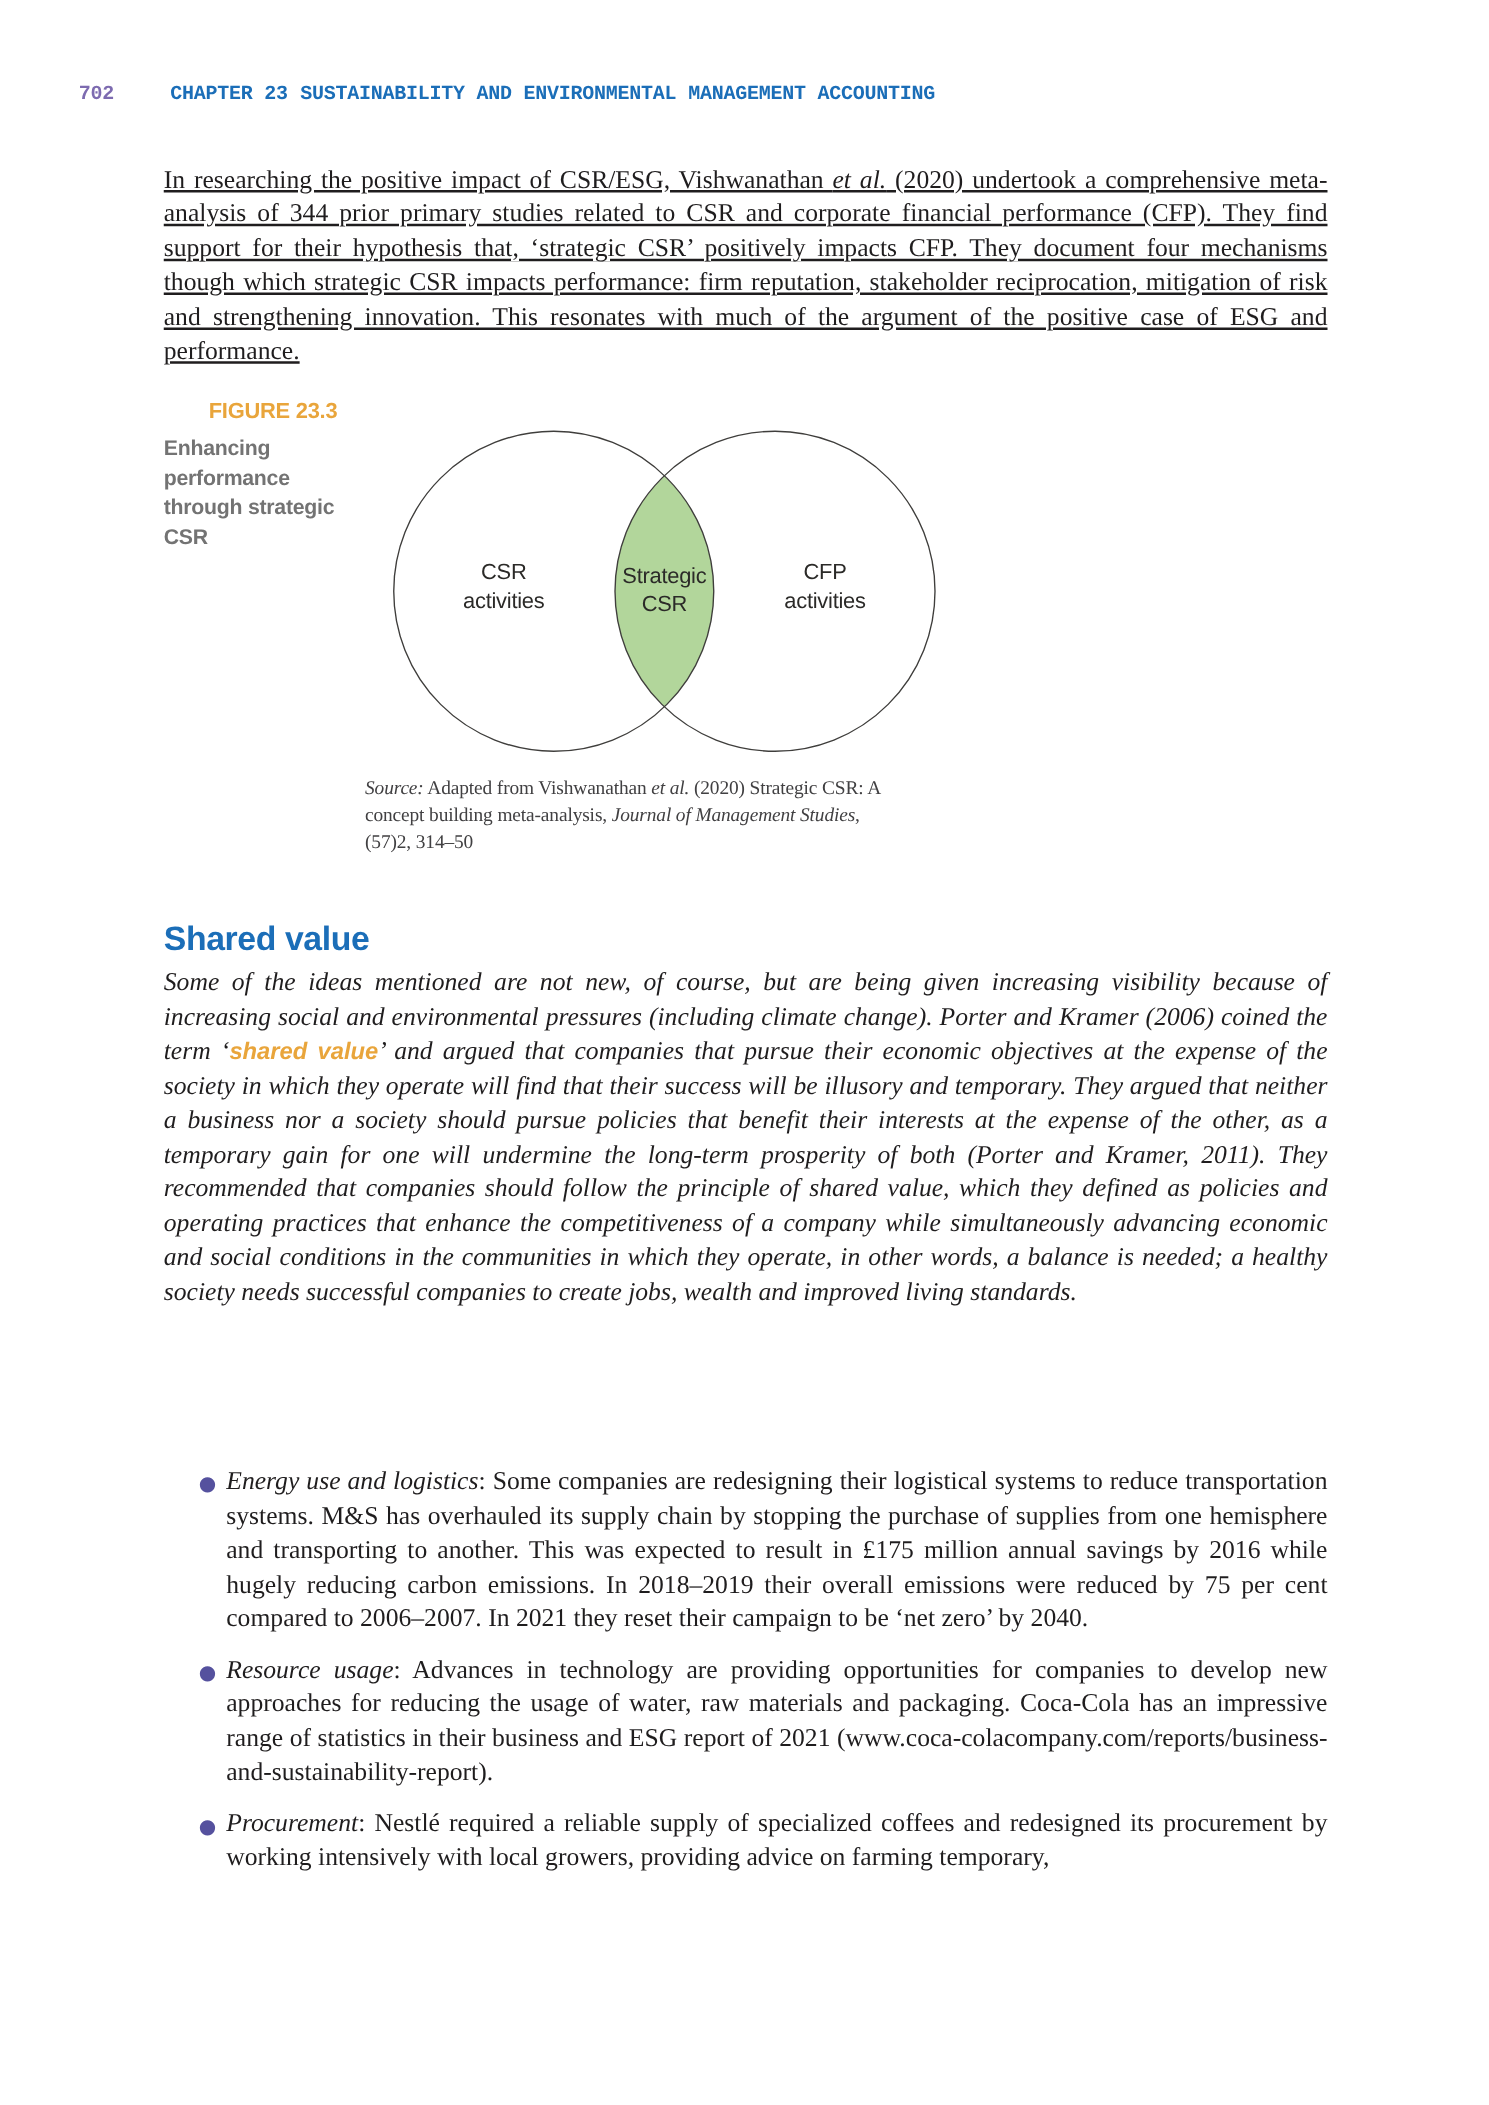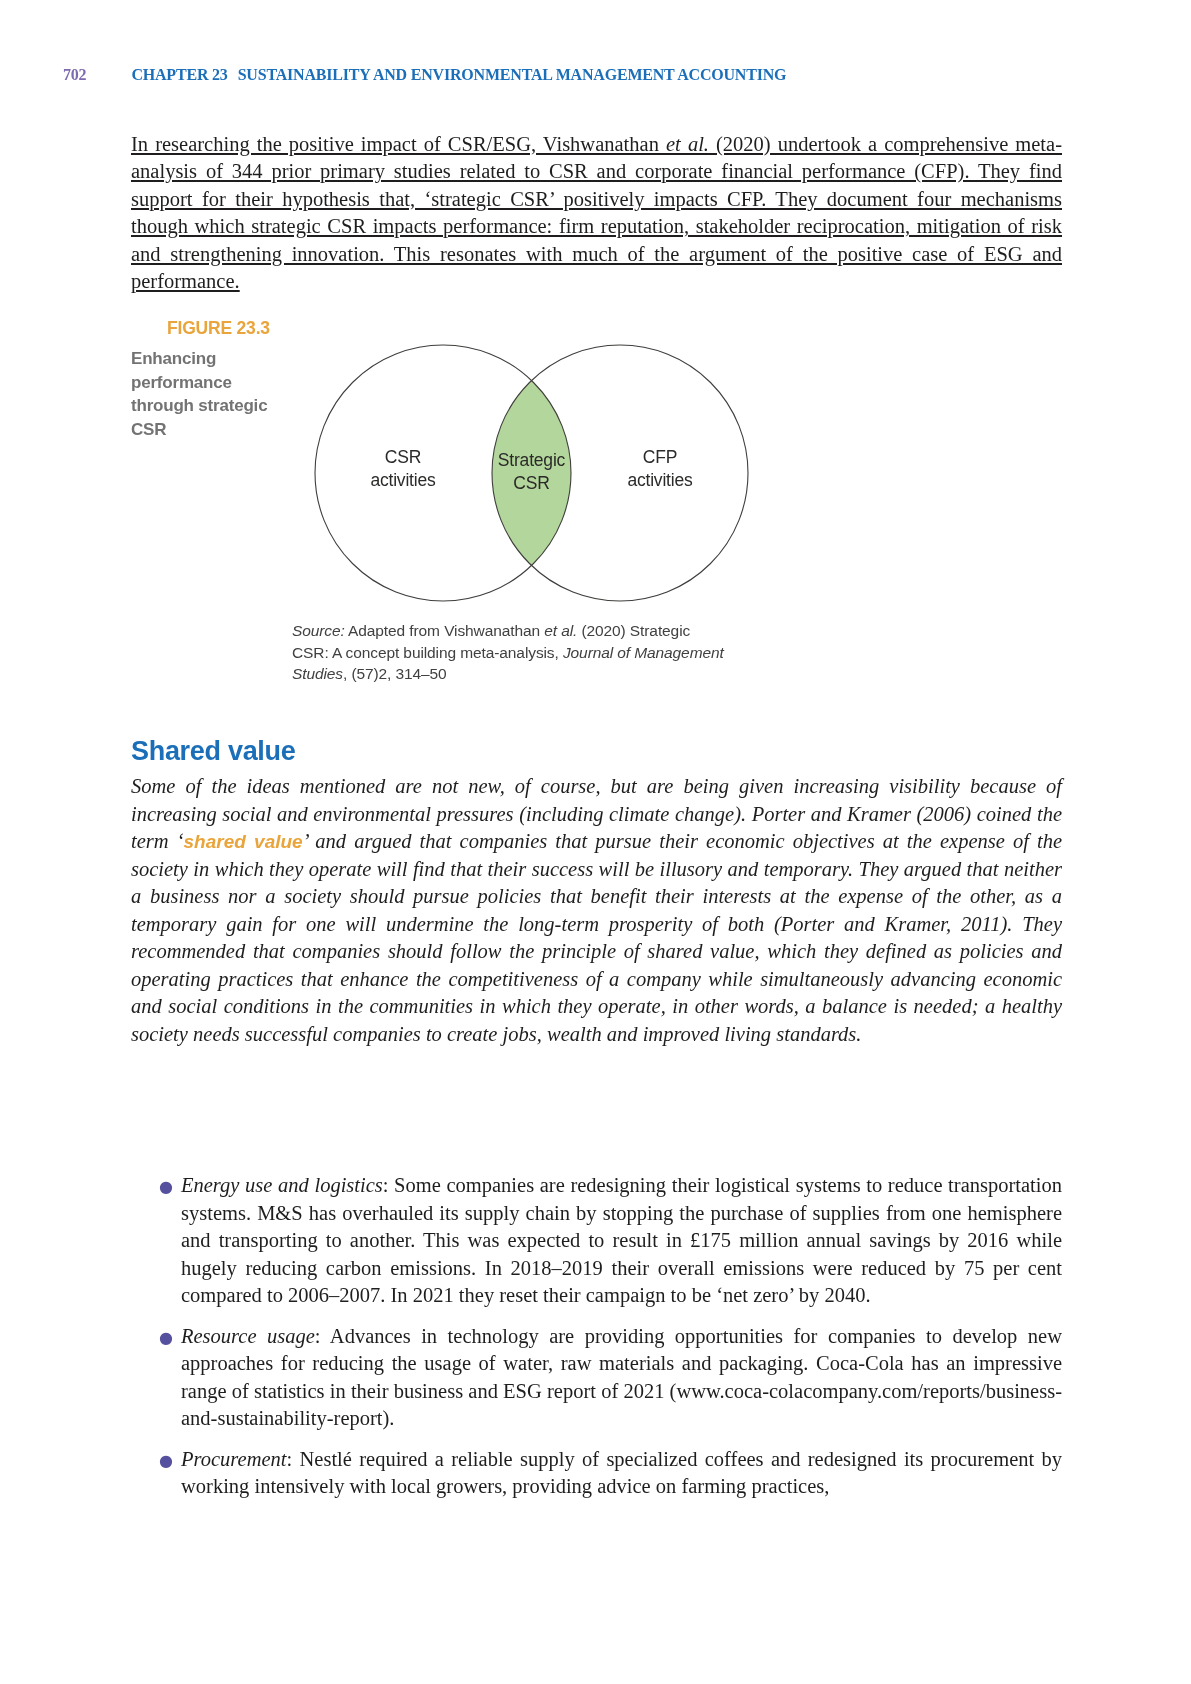--- a/index.html
+++ b/index.html
@@ -7,21 +7,21 @@
     position:relative;
     width:1191px;height:1684px;
     background:#ffffff;
     font-family:"Liberation Serif", serif;
     color:#1f1d1e;
     overflow:hidden;
   }
   
   .runhead{
     position:absolute;top:66px;left:63px;width:1060px;
-    font-family:Liberation Serif, serif;
+    font-family:Liberation Mono, monospace;
     font-weight:700;font-size:16px;letter-spacing:-0.2px;
     display:flex;align-items:baseline;
   }
   .pagenum{color:var(--page_number_purple);}
   .chapterhead{color:var(--header_blue);margin-left:45px;display:flex;gap:10px;}
   
   .bodyblock{
     position:absolute;left:131px;width:931px;
     font-size:20.5px;line-height:27.5px;
     text-align:justify;
@@ -49,21 +49,21 @@
   }
   .vennwrap{position:absolute;left:303px;top:333px;width:470px;height:284px;}
   .venn-label{
     font-family:"Liberation Sans", sans-serif;
     font-size:17.5px;fill:#2b2a28;letter-spacing:-0.2px;
   }
   .venn-outline{fill:none;stroke:#3f3e3c;stroke-width:1.1;}
   .venn-lens{fill:var(--venn_green);stroke:none;}
   .figsource{
     position:absolute;left:292px;top:620px;width:432px;
-    font-family:Liberation Sans, sans-serif;
+    font-family:Liberation Serif, serif;
     font-size:15.5px;line-height:21.5px;color:#414042;letter-spacing:-0.1px;
   }
   
   .sectionhead{
     position:absolute;left:131px;top:736px;
     font-family:"Liberation Sans", sans-serif;
     font-weight:700;font-size:27px;color:var(--header_blue);
     letter-spacing:-0.3px;
   }
   .shared-paras{top:773px;font-style:italic;}
@@ -124,17 +124,17 @@
   </div>
 
   <div class="bullets">
     <div class="bullet-item">
       <span class="bullet-dot">●</span><span class="ital">Energy use and logistics</span><span>: Some companies are redesigning their logistical systems to reduce transportation systems. M&amp;S has overhauled its supply chain by stopping the purchase of supplies from one hemisphere and transporting to another. This was expected to result in £175 million annual savings by 2016 while hugely reducing carbon emissions. In 2018–2019 their overall emissions were reduced by 75 per cent compared to 2006–2007. In 2021 they reset their campaign to be ‘net zero’ by 2040.</span>
     </div>
     <div class="bullet-item">
       <span class="bullet-dot">●</span><span class="ital">Resource usage</span><span>: Advances in technology are providing opportunities for companies to develop new approaches for reducing the usage of water, raw materials and packaging. Coca-Cola has an impressive range of statistics in their business and ESG report of 2021 (www.coca-colacompany.com/reports/business-and-sustainability-report).</span>
     </div>
     <div class="bullet-item">
-      <span class="bullet-dot">●</span><span class="ital">Procurement</span><span>: Nestlé required a reliable supply of specialized coffees and redesigned its procurement by working intensively with local growers, providing advice on farming practices,</span>
+      <span class="bullet-dot">●</span><span class="ital">Procurement</span><span>: Nestlé required a reliable supply of specialized coffees and redesigned its procurement by working intensively with local growers, providing advice on farming temporary,</span>
     </div>
   </div>
 
 </div>
 
 </body></html>

